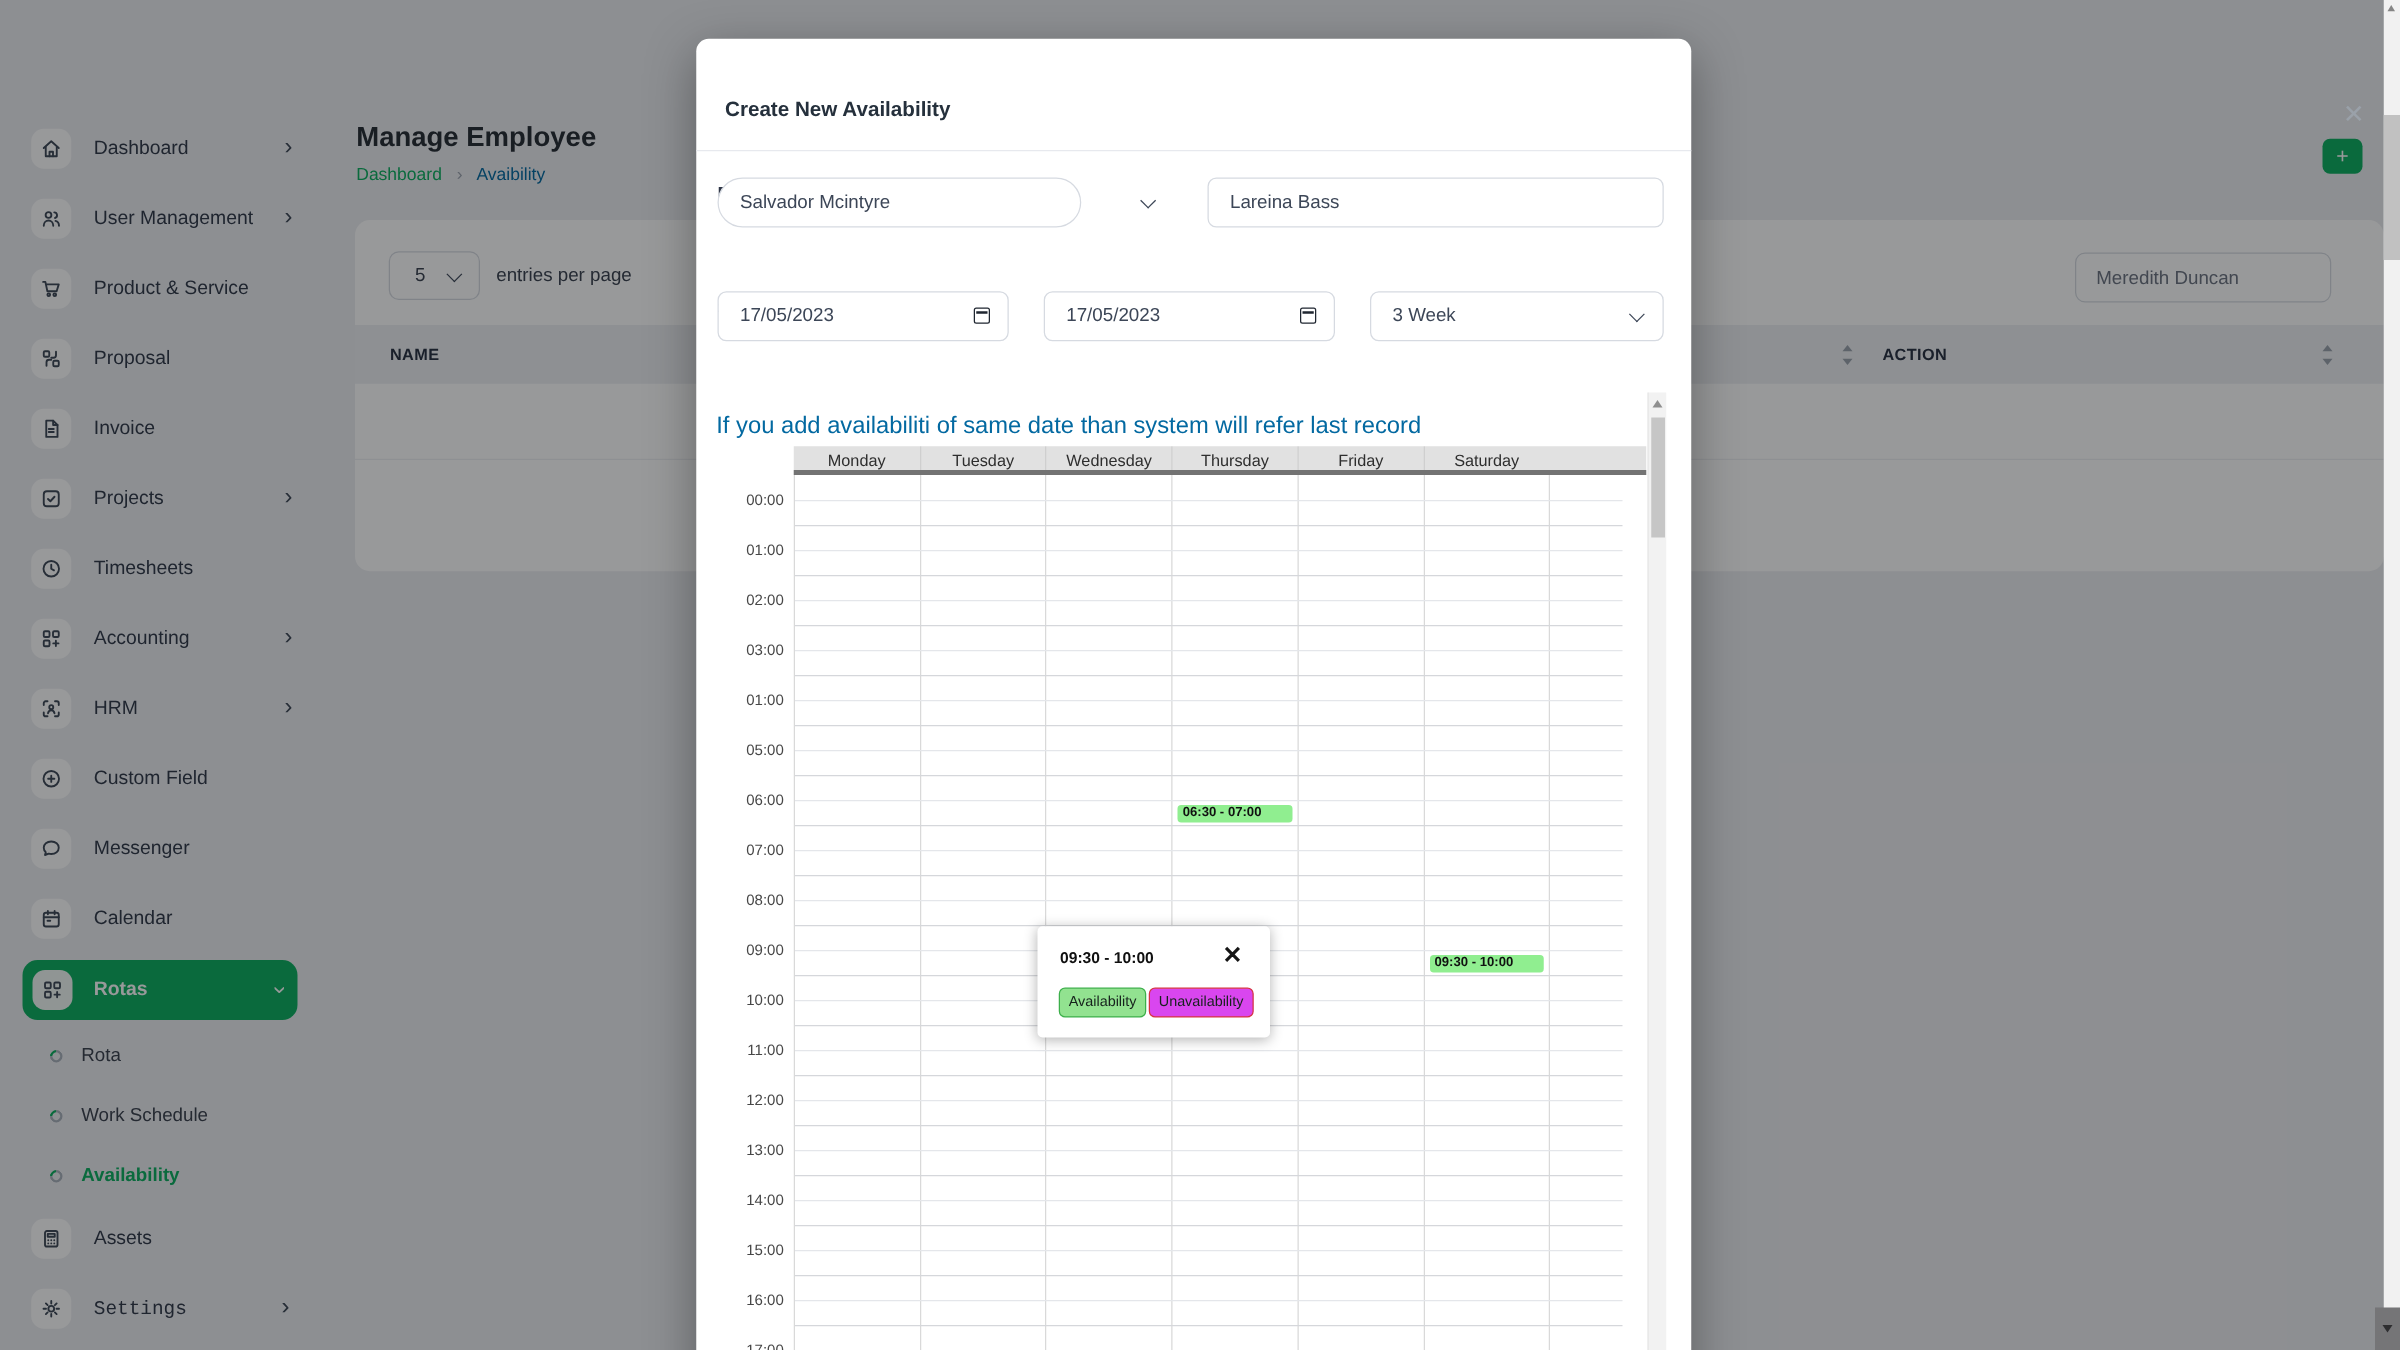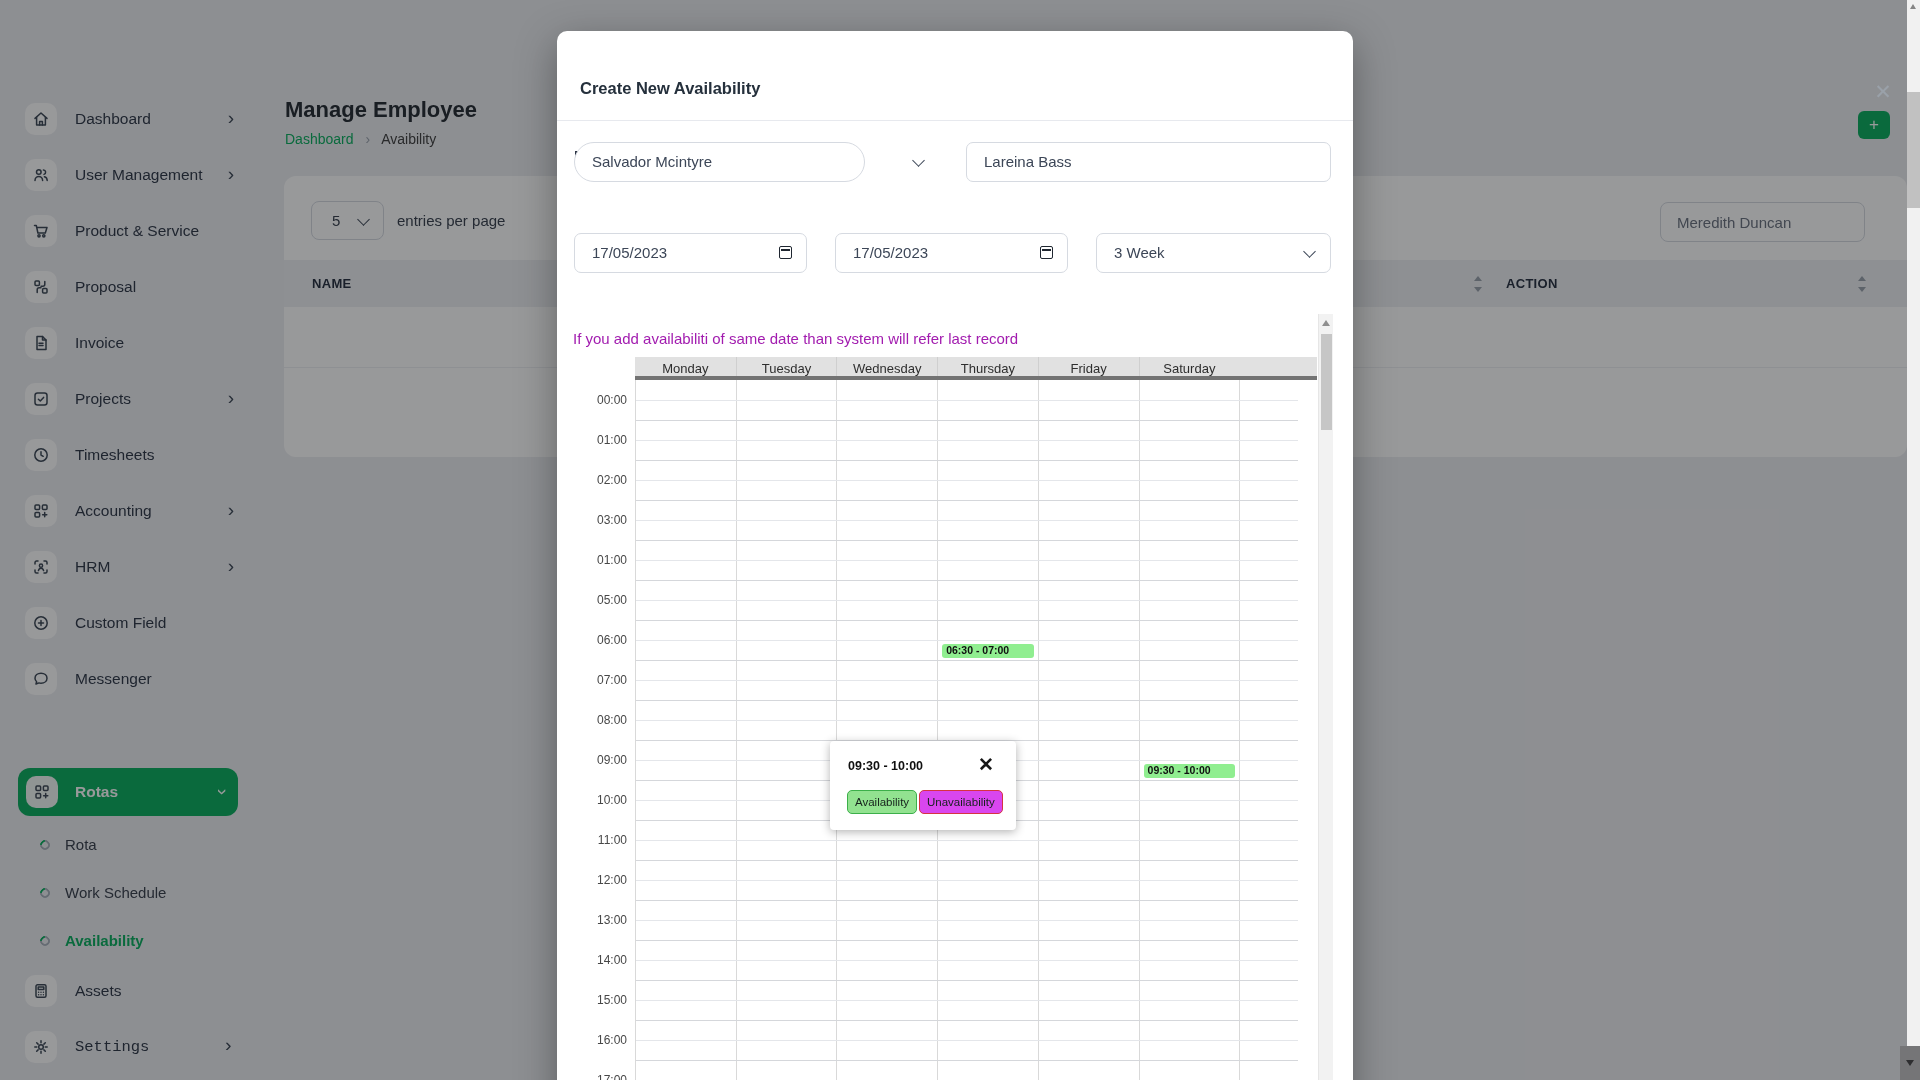--- a/index.html
+++ b/index.html
@@ -27,21 +27,21 @@
   .ring { position:absolute; left:40px; top:19px; width:10px; height:10px; border-radius:50%;
           border:2px solid #a9b1bc; border-top-color:#0caf60; transform:rotate(-45deg); }
   .nav-sub-label { position:absolute; left:65px; height:48px; line-height:48px; font-size:15px; color:#39404d; white-space:nowrap; }
   .nav-sub.active .nav-sub-label { color:#0caf60; font-weight:700; }
 
   
   .page-title { position:absolute; left:285px; top:97px; font-size:22px; font-weight:700; color:#252b33; }
   .breadcrumb { position:absolute; left:285px; top:131px; font-size:14px; }
   .crumb-home { color:#0caf60; cursor:pointer; }
   .crumb-sep  { color:#9aa2ad; margin:0 8px; }
-  .crumb-cur  { color:#404040; }
+  .crumb-cur  { color:#0369a1; }
   .add-btn { position:absolute; left:1858px; top:111px; width:32px; height:28px; background:#0caf60;
              border:none; border-radius:6px; color:#fff; font-size:17px; line-height:26px; cursor:pointer; }
 
   
   .card { position:absolute; left:284px; top:176px; width:1623px; height:281px; background:#ffffff; border-radius:12px; }
   .entries-select { position:absolute; left:27px; top:25px; width:73px; height:39px; border:1px solid #d6dae1;
                     border-radius:8px; background:#fff; font-size:15px; color:#39414f; text-align:left;
                     padding-left:20px; line-height:37px; cursor:pointer; }
   .entries-label { position:absolute; left:113px; top:25px; height:39px; line-height:39px; font-size:15px; color:#39414f; }
   .search-input { position:absolute; left:1376px; top:26px; width:205px; height:40px; border:1px solid #d6dae1;
@@ -67,21 +67,21 @@
   .modal-title { position:absolute; left:23px; top:48px; font-size:16.5px; font-weight:700; color:#25303c; }
   .modal-close { position:absolute; left:1312px; top:47px; width:28px; height:28px; border:none; background:none;
                  font-size:21px; color:#9aa1a9; cursor:pointer; line-height:26px; }
   .modal-divider { position:absolute; left:0; top:89px; width:796px; height:1px; background:#e7e9ee; }
 
   .f-label { position:absolute; font-size:15px; font-weight:600; color:#2e3646; }
   .f-box { position:absolute; height:40px; border:1px solid #d6dae1; border-radius:7px; background:#fff;
            font-size:15px; color:#3c4657; line-height:38px; padding-left:17px; cursor:pointer; white-space:nowrap; overflow:hidden; }
   .cal-glyph { position:absolute; top:13px; width:13px; height:13px; border:1.6px solid #1f2630; border-radius:2px; }
   .cal-glyph:before { content:""; position:absolute; left:1px; right:1px; top:1.5px; height:2.5px; background:#1f2630; }
-  .warning { position:absolute; left:16px; top:299px; font-size:15px; color:#a21caf; }
+  .warning { position:absolute; left:16px; top:299px; font-size:19px; color:#0369a1; }
 
   
   .cal-header-cell { float:left; height:100%; text-align:center; font-size:13px; color:#2e2e2e; line-height:23px;
                      border-left:1px solid #cfcfcf; }
   .cal-event { position:absolute; background:#90ee90; border-radius:3px; font-size:10.5px; font-weight:700;
                color:#101010; line-height:13px; padding-left:4px; white-space:nowrap; overflow:hidden; cursor:pointer; }
   .time-label { position:absolute; width:47px; text-align:right; font-size:12px; color:#474747; }
 
   
   .cal-sb-track { position:absolute; left:761px; top:283px; width:15px; height:917px; background:#f2f2f2; border-left:1px solid #e6e6e6; }
@@ -223,20 +223,30 @@
         </span>
         <span class="nav-label">Custom Field</span>
       </div>
       <div class="nav-item" style="top: 651px;">
         <span class="nav-chip">
           <svg width="18" height="18" viewBox="0 0 18 18" fill="none" stroke="#3d4856" stroke-width="1.5" stroke-linecap="round" stroke-linejoin="round">
             <path d="M9 3.2c3.5 0 6 2.2 6 5s-2.5 5-6 5c-.7 0-1.4-.1-2-.3L4 14l.6-2.3C3.6 10.8 3 9.6 3 8.2c0-2.8 2.5-5 6-5z"></path>
           </svg>
         </span>
         <span class="nav-label">Messenger</span>
+      </div>
+      <div class="nav-item" style="top: 707px;">
+        <span class="nav-chip">
+          <svg width="18" height="18" viewBox="0 0 18 18" fill="none" stroke="#3d4856" stroke-width="1.5" stroke-linecap="round" stroke-linejoin="round">
+            <rect x="3" y="4.2" width="12" height="11" rx="1.8"></rect>
+            <path d="M3 7.8h12M6.3 2.8v2.6M11.7 2.8v2.6"></path>
+            <path d="M6 10.6h2.2"></path>
+          </svg>
+        </span>
+        <span class="nav-label">Calendar</span>
       </div>
       <div class="nav-item active">
         <span class="nav-chip">
           <svg width="18" height="18" viewBox="0 0 18 18" fill="none" stroke="#3d4856" stroke-width="1.5" stroke-linecap="round" stroke-linejoin="round">
             <rect x="3" y="3" width="4.6" height="4.6" rx="1"></rect>
             <rect x="10.4" y="3" width="4.6" height="4.6" rx="1"></rect>
             <rect x="3" y="10.4" width="4.6" height="4.6" rx="1"></rect>
             <path d="M12.7 10.6v4.2M10.6 12.7h4.2"></path>
           </svg>
         </span>

